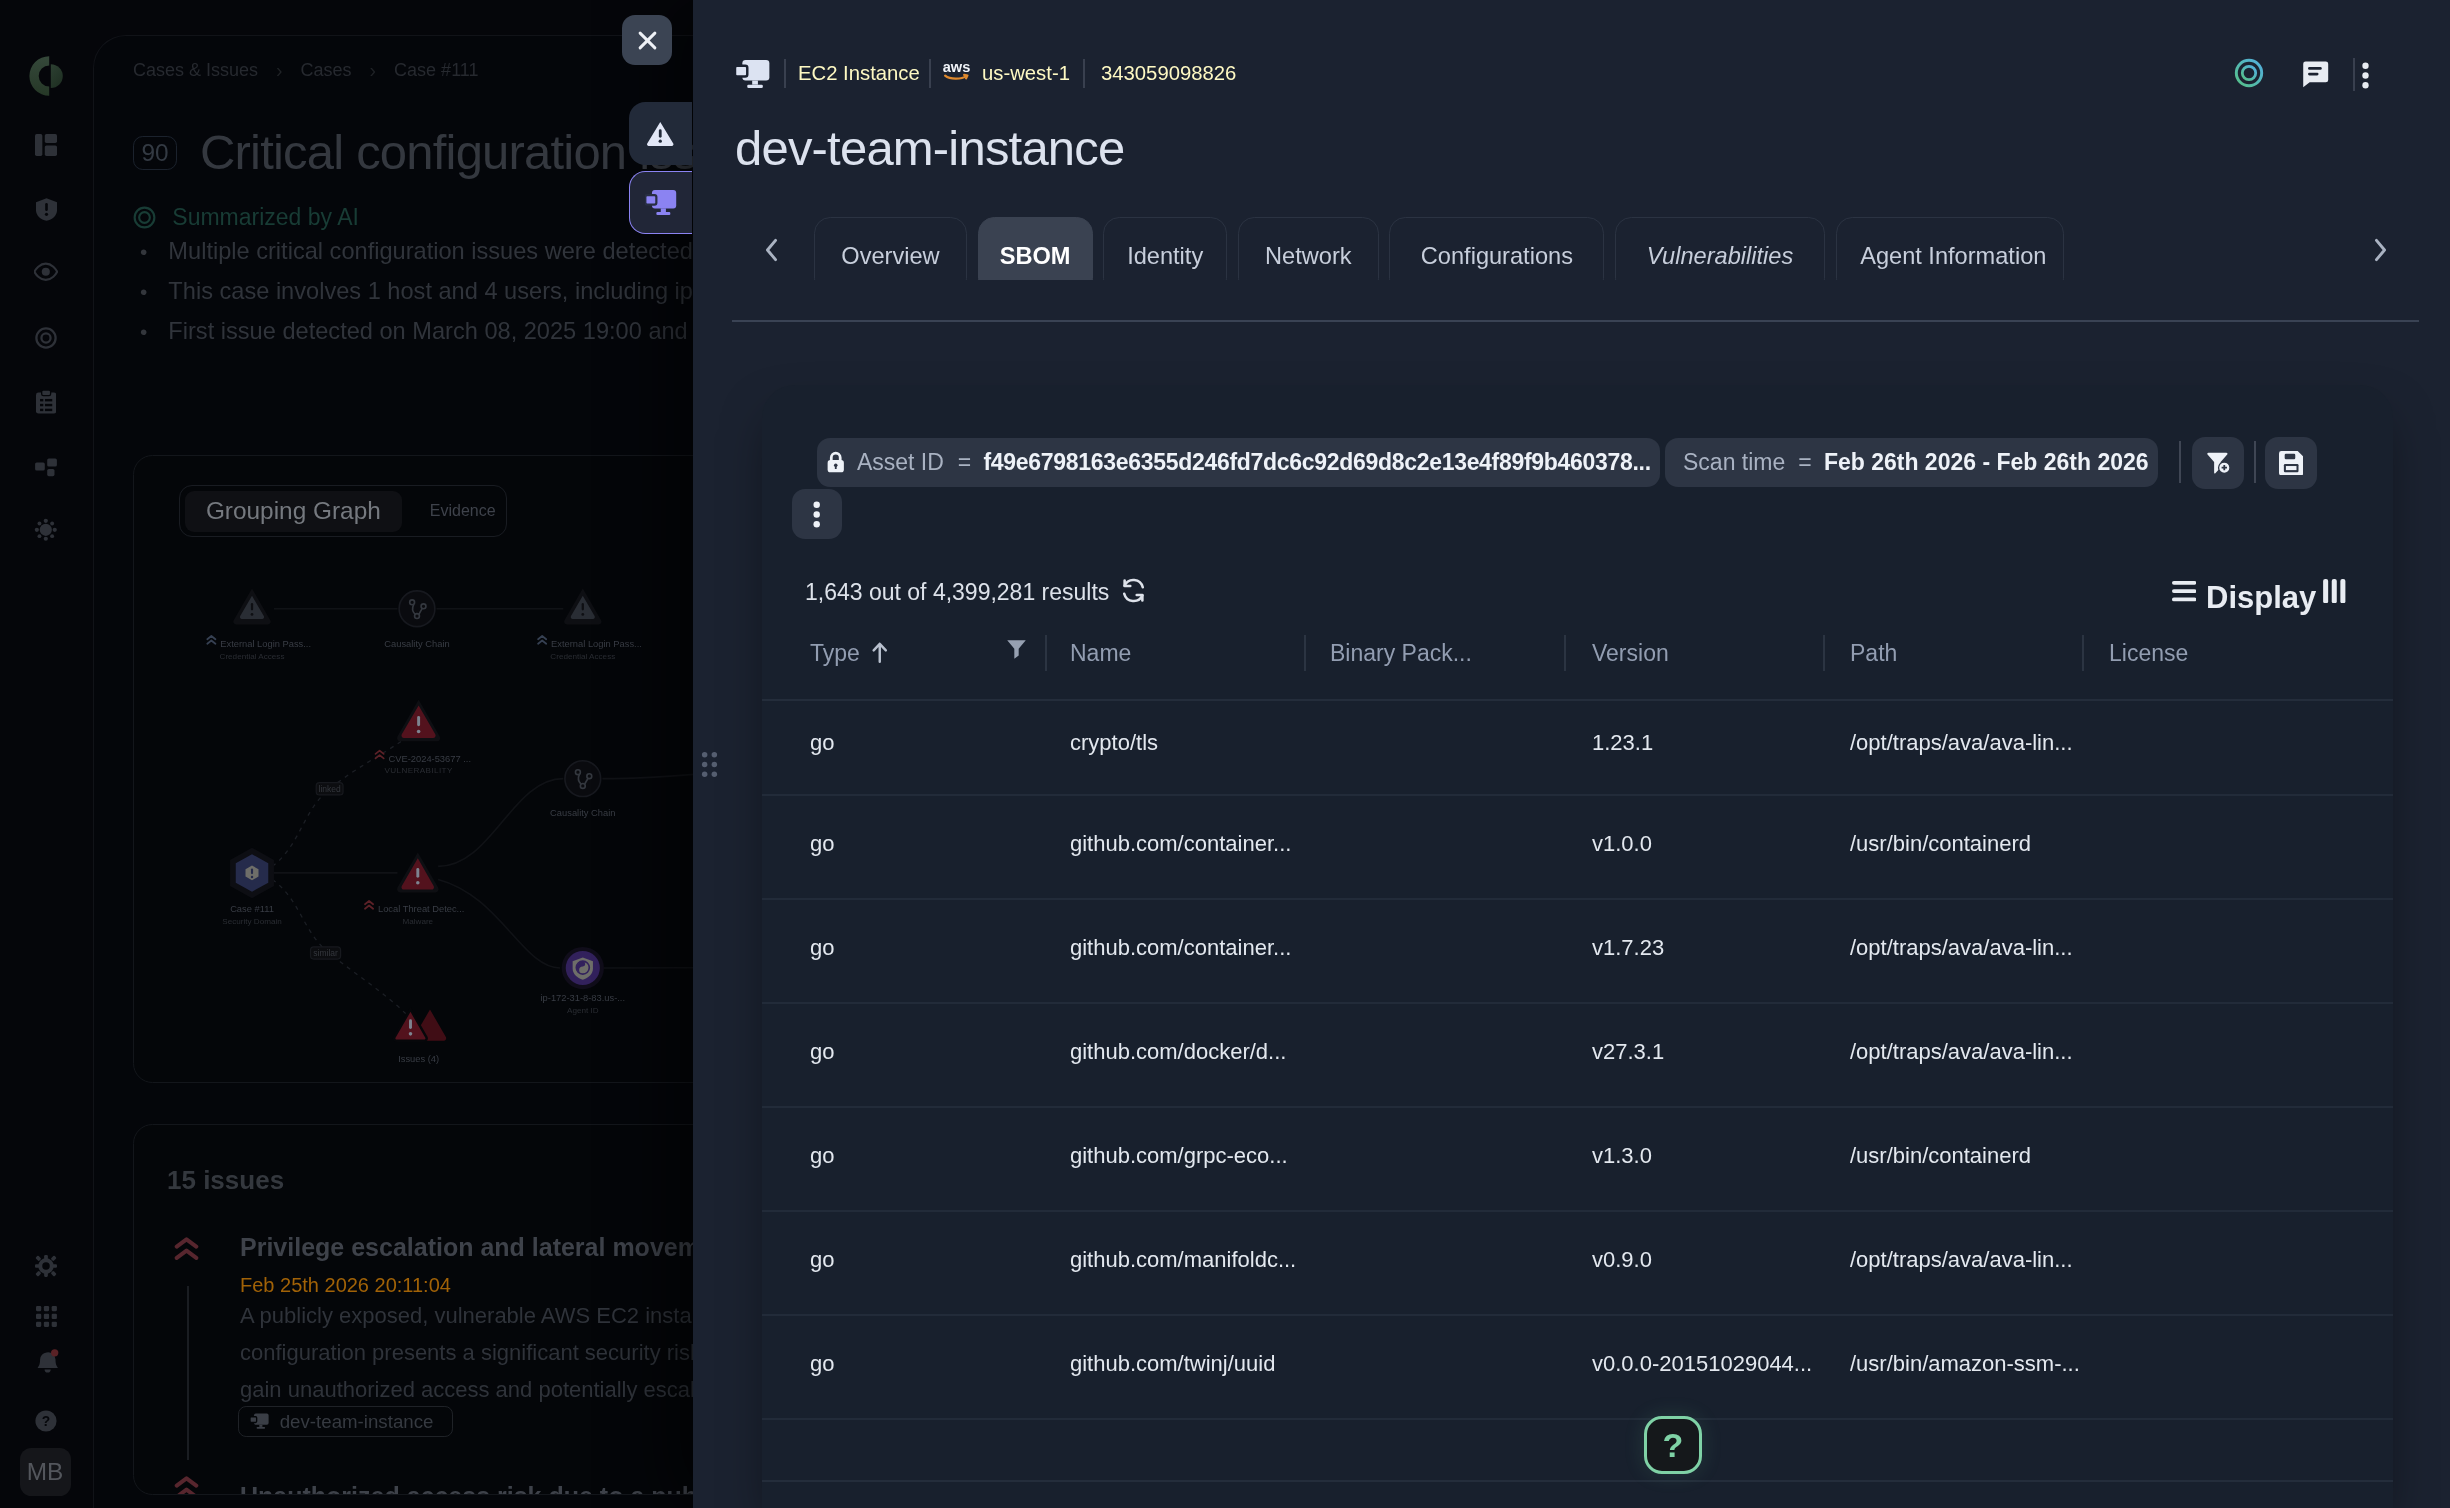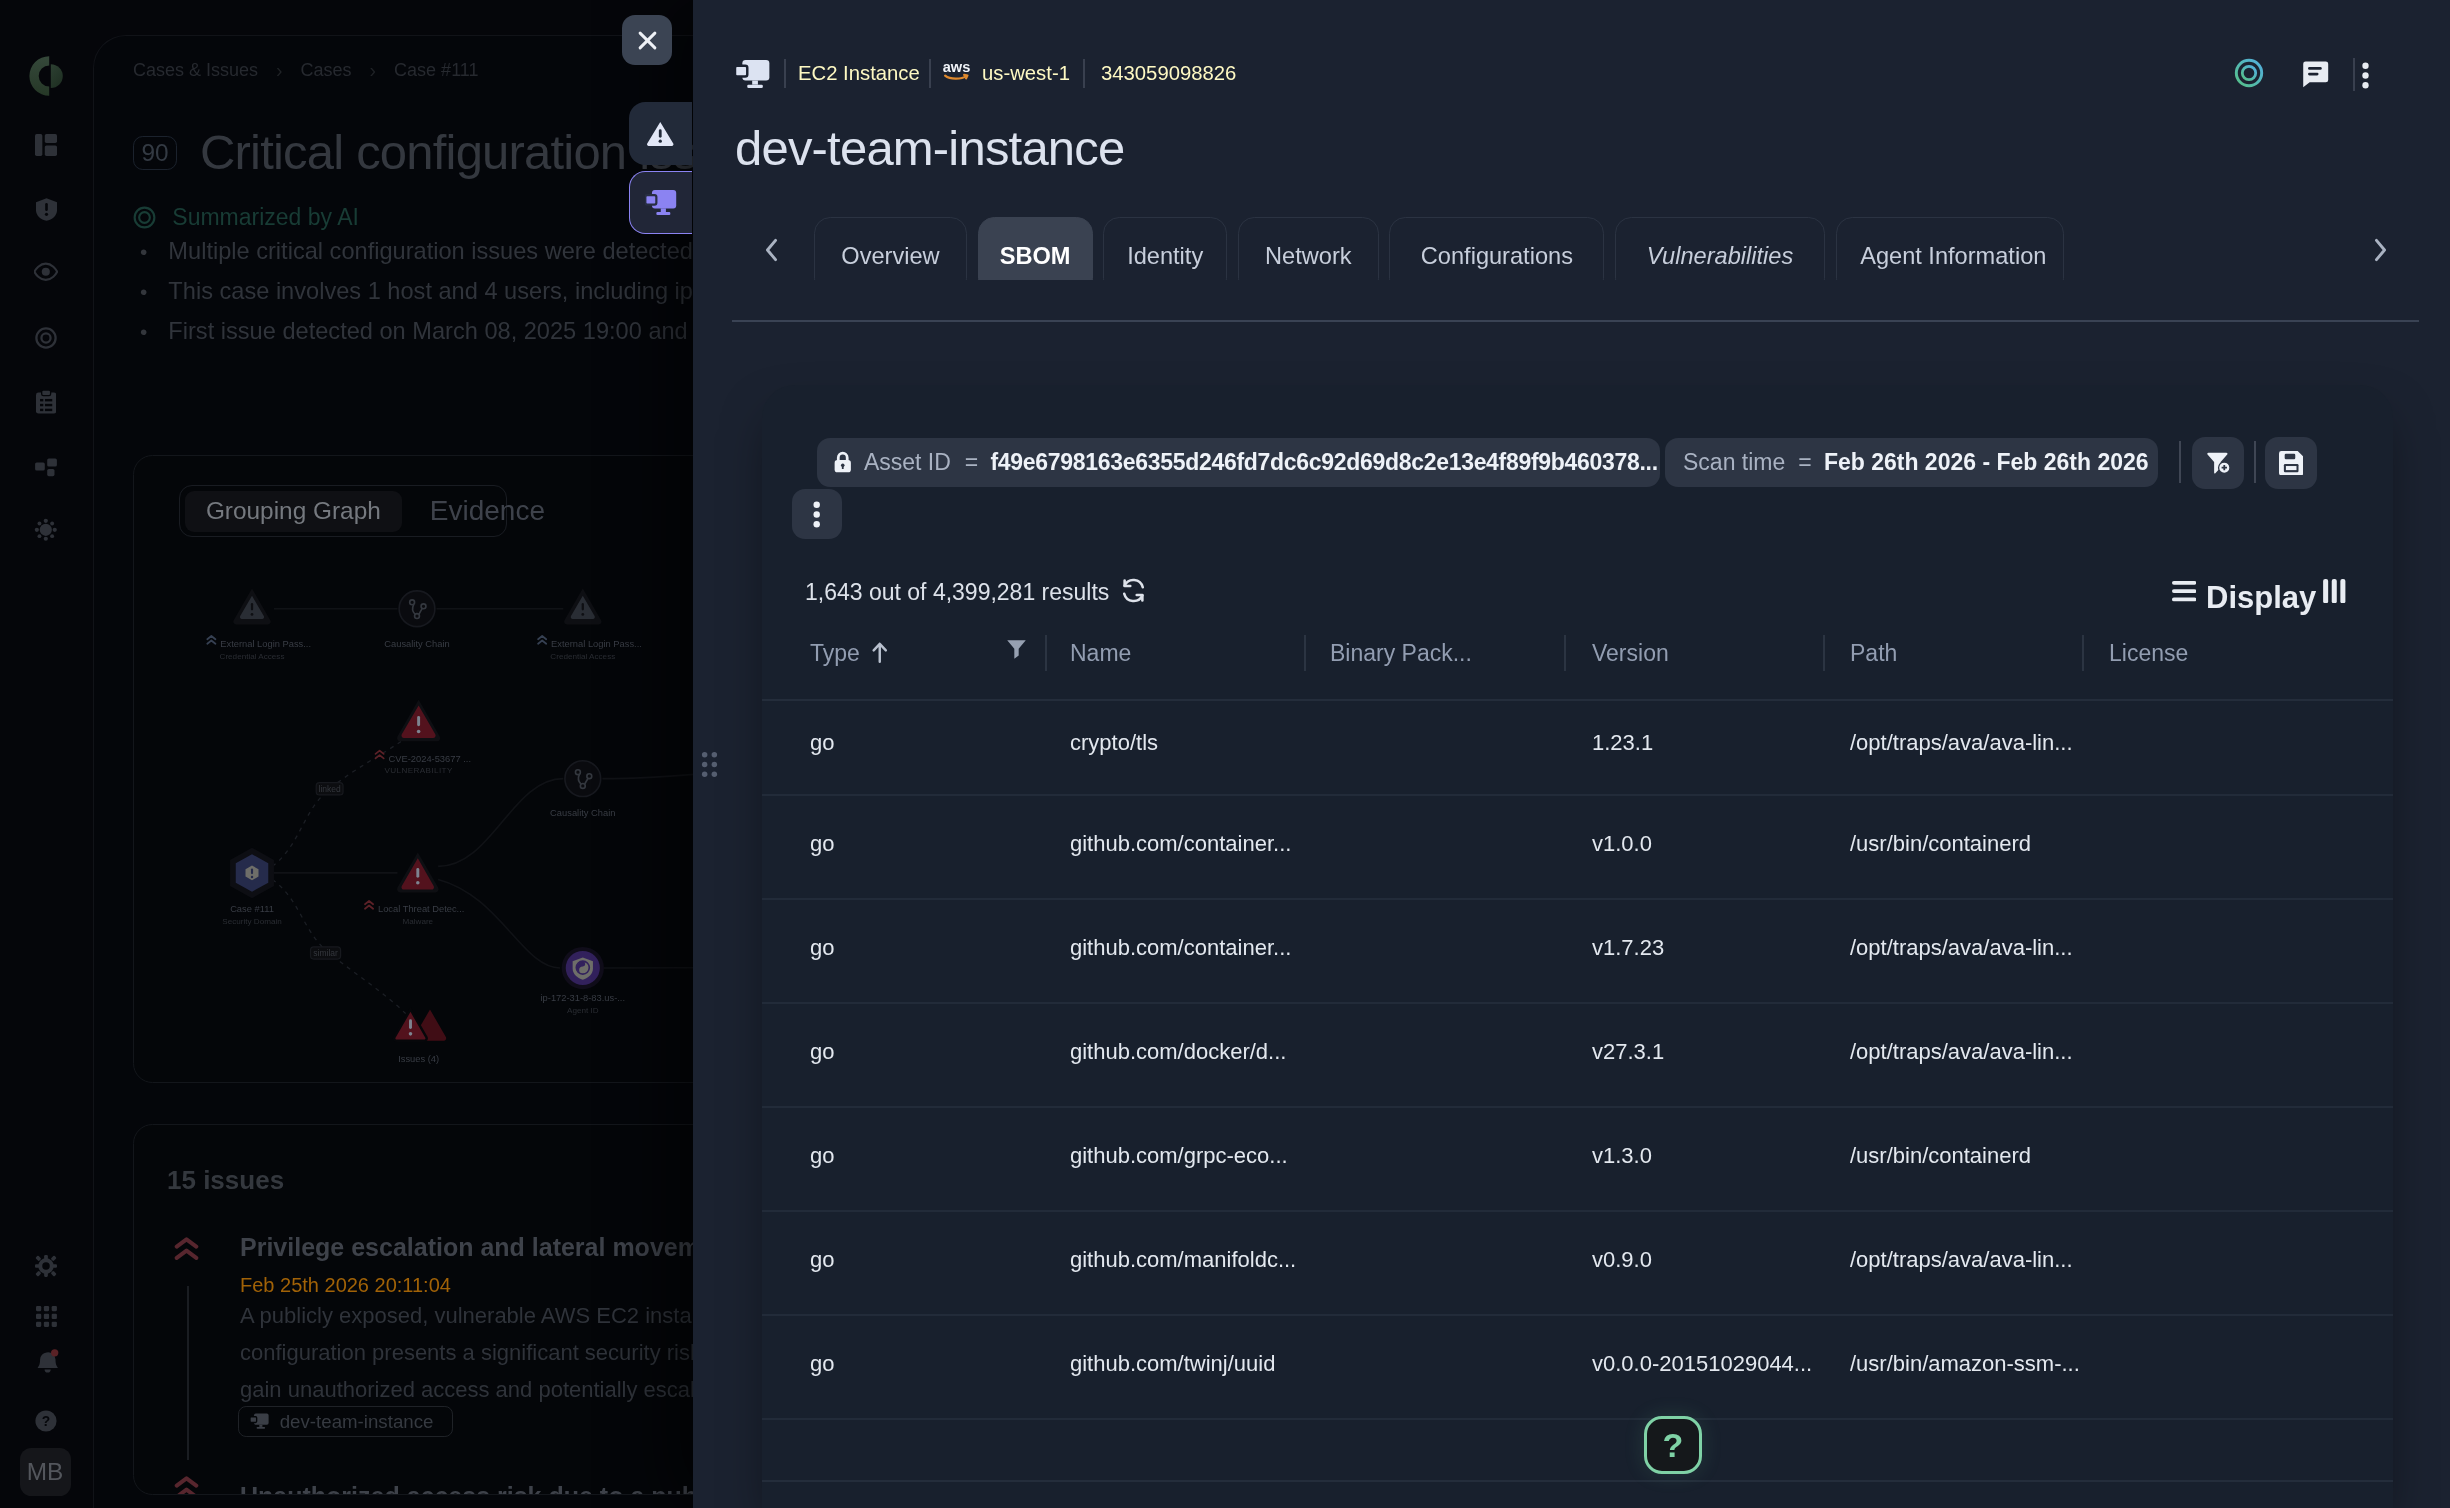--- a/index.html
+++ b/index.html
@@ -23,21 +23,21 @@
     color:#183c35; font-size:23px; }
   .bullet { position:absolute; left:140px; color:#30343b; font-size:23.6px; white-space:nowrap; }
   .bullet::before { content:"•"; color:#33363c; font-size:21px; margin-right:21px; }
   
   #gcard { position:absolute; left:133px; top:455px; width:1016px; height:628px;
     border:1.6px solid #13161b; border-radius:19.5px; background:#040609; }
   #gtabs { position:absolute; left:33px; top:29px; width:328px; height:52px;
     border:1.6px solid #191c22; border-radius:13px; display:flex; align-items:center;margin-left:12px; }
   #gtabs .seg1 { margin-left:4.9px; height:41px; border-radius:9px; background:#0f1014;
     color:#75797f; font-size:24.4px; display:flex; align-items:center; padding:0 21px; white-space:nowrap; }
-  #gtabs .seg2 { color:#3e424b; font-size:28px; padding:0 28px; white-space:nowrap; }
+  #gtabs .seg2 { color:#3e424b; font-size:16px; padding:0 28px; white-space:nowrap; }
   
   #icard { position:absolute; left:133px; top:1124px; width:1016px; height:371px;
     border:1.6px solid #13161b; border-radius:19.5px; background:#040609; overflow:hidden; }
   
   #drawer { position:absolute; left:693px; top:0; width:1757px; height:1509px;
     background:#1b2230; z-index:10; box-shadow:-24.4px 0 65px rgba(0,0,0,.55); }
   #closebtn { position:absolute; left:622px; top:15.4px; width:50px; height:50px;
     background:#3b4453; border-radius:13px; z-index:12;
     display:flex; align-items:center; justify-content:center; }
   .sidetab { position:absolute; left:629px; width:63px; height:63px; z-index:12;
@@ -466,21 +466,21 @@
   <div class="tab active" style="width:115px;">SBOM</div>
   <div class="tab" style="width:124px;">Identity</div>
   <div class="tab" style="width:141px;">Network</div>
   <div class="tab" style="width:215px;">Configurations</div>
   <div class="tab" style="width:210px;font-style:italic;">Vulnerabilities</div>
   <div class="tab" style="width:228px; overflow:hidden; justify-content:flex-start; padding-left:23.6px;">Agent Information</div>
 </div>
 <div id="tabline"></div>
 <div id="card"></div>
 
-<div class="chip" style="left:817px; top:438px; width:843px; padding-left:16px;">
+<div class="chip" style="left:817px; top:438px; width:843px; padding-left:9px;">
   <svg width="19.5" height="23" viewBox="0 0 24 28" style="flex:none;">
     <rect x="2" y="11" width="20" height="15" rx="3.5" fill="#eef2f8"></rect>
     <path d="M6.5 12 v-4 a5.5 5.5 0 0 1 11 0 v4" stroke="#eef2f8" stroke-width="3.4" fill="none"></path>
     <circle cx="12" cy="17.5" r="2.2" fill="#2d3544"></circle>
     <rect x="10.9" y="18" width="2.2" height="4" fill="#2d3544"></rect>
   </svg>
   <span style="margin-left:11.4px;">Asset ID</span>
   <span style="margin-left:14px;">=</span>
   <b style="margin-left:12.2px; letter-spacing:-0.3px;">f49e6798163e6355d246fd7dc6c92d69d8c2e13e4f89f9b460378...</b>
 </div>

